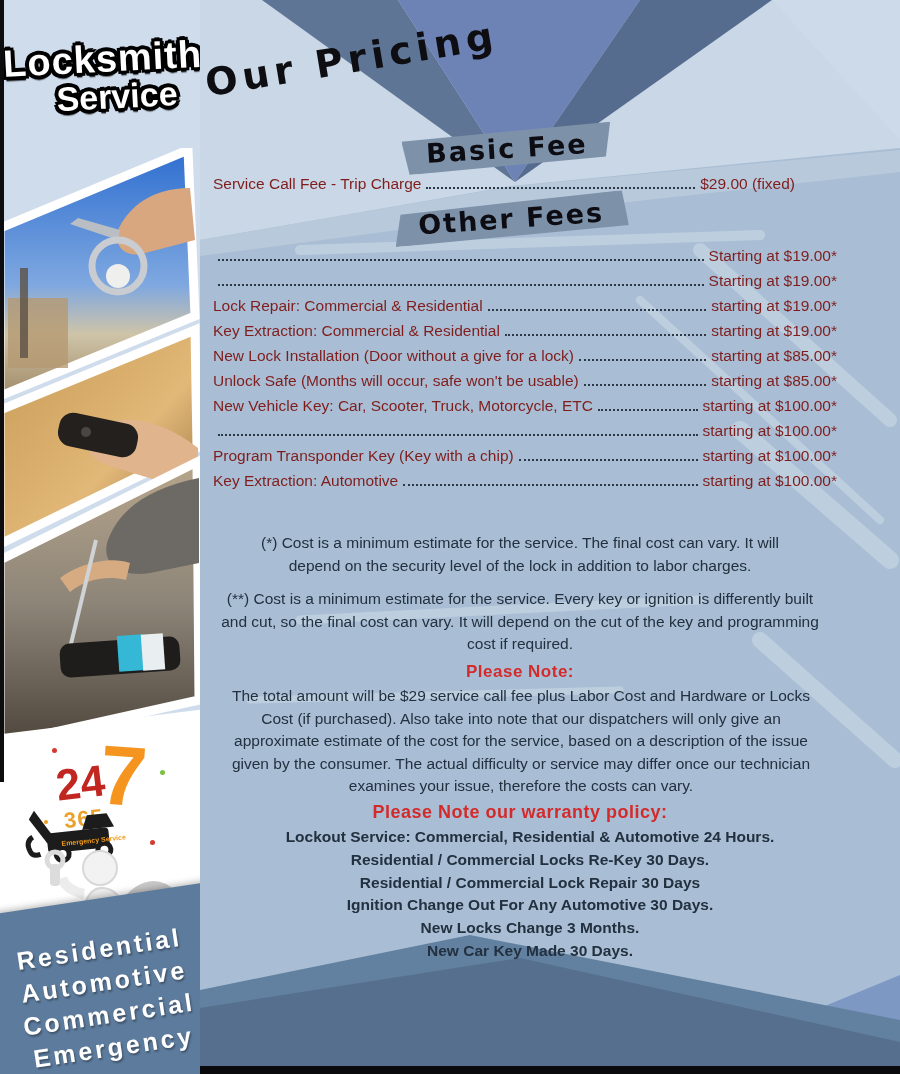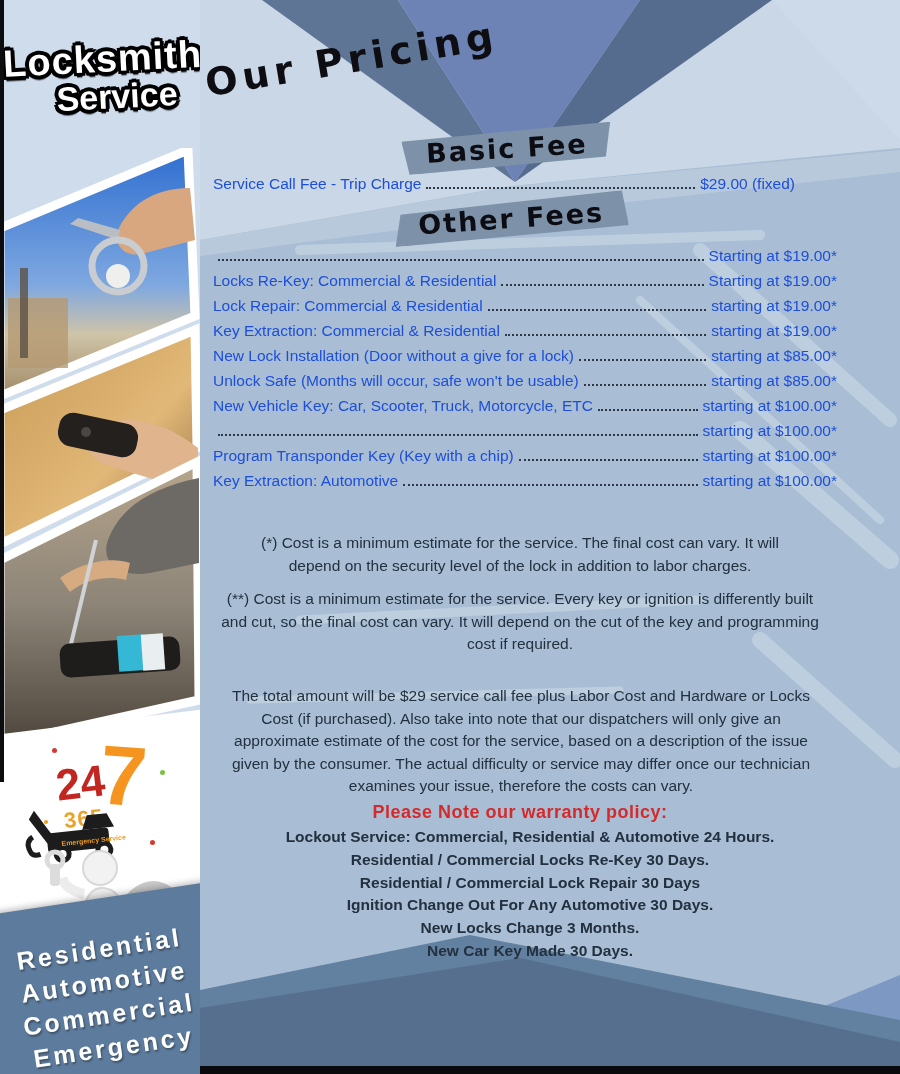--- a/index.html
+++ b/index.html
@@ -50,21 +50,21 @@
          font-size:38px;font-weight:bold;color:#0d0d12;letter-spacing:5px;z-index:3;
          font-family:"DejaVu Sans","Liberation Sans",sans-serif;}
   .section-flag{z-index:3;background:#7d92a8;color:#0c0c12;font-weight:bold;
                 font-size:27px;letter-spacing:2px;padding:5px 24px;
                 font-family:"DejaVu Sans","Liberation Sans",sans-serif;}
   #basic-flag{left:402px;top:128px;transform:rotate(-3.5deg);
               clip-path:polygon(0 18%,100% 0,97% 84%,3% 100%);}
   #other-flag{left:394px;top:198px;transform:rotate(-4deg);
               clip-path:polygon(3% 22%,98% 0,100% 86%,0 100%);}
 
-  .fee-row{display:flex;align-items:baseline;color:#1d4ed8;font-size:15.5px;}
+  .fee-row{display:flex;align-items:baseline;color:#7f1d1d;font-size:15.5px;}
   .fee-label{white-space:nowrap;}
   .leader{flex:1;border-bottom:2px dotted #2c3845;margin:0 5px 4px 5px;min-width:12px;}
   .fee-price{white-space:nowrap;}
   #basic-line{left:213px;top:175px;width:582px;z-index:3;}
   #fee-list{left:213px;top:247px;width:624px;z-index:3;}
   #fee-list .fee-row{height:25px;}
 
   .note{z-index:3;text-align:center;color:#22303f;font-size:15.5px;line-height:22.5px;}
   #note1{left:245px;top:532px;width:550px;}
   #note2{left:215px;top:588px;width:610px;}
@@ -218,21 +218,20 @@
   </div>
 
   <div class="abs section-flag" id="other-flag">Other Fees</div>
 
   <div class="abs" id="fee-list">
     <div class="fee-row">
         <span class="leader"></span>
         <span class="fee-price">Starting at $19.00*</span>
       </div>
     <div class="fee-row">
-        <span class="fee-label">Locks Re-Key: Commercial &amp; Residential</span>
         <span class="leader"></span>
         <span class="fee-price">Starting at $19.00*</span>
       </div>
     <div class="fee-row">
         <span class="fee-label">Lock Repair: Commercial &amp; Residential</span>
         <span class="leader"></span>
         <span class="fee-price">starting at $19.00*</span>
       </div>
     <div class="fee-row">
         <span class="fee-label">Key Extraction: Commercial &amp; Residential</span>
@@ -266,20 +265,21 @@
     <div class="fee-row">
         <span class="fee-label">Key Extraction: Automotive</span>
         <span class="leader"></span>
         <span class="fee-price">starting at $100.00*</span>
       </div>
   </div>
 
   <div class="abs note" id="note2">(**) Cost is a minimum estimate for the service. Every key or ignition is differently built and cut, so the final cost can vary. It will depend on the cut of the key and programming cost if required.</div>
   <div class="abs note" id="note1">(*) Cost is a minimum estimate for the service. The final cost can vary. It will depend on the security level of the lock in addition to labor charges.</div>
 
+  <div class="abs red-head" id="please-note-head">Please Note:</div>
   <div class="abs note" id="please-note-body">The total amount will be $29 service call fee plus Labor Cost and Hardware or Locks Cost (if purchased). Also take into note that our dispatchers will only give an approximate estimate of the cost for the service, based on a description of the issue given by the consumer. The actual difficulty or service may differ once our technician examines your issue, therefore the costs can vary.</div>
 
   <div class="abs red-head" id="warranty-head">Please Note our warranty policy:</div>
   <div class="abs" id="warranty-list">
     <div>Lockout Service: Commercial, Residential &amp; Automotive 24 Hours.</div>
     <div>Residential / Commercial Locks Re-Key 30 Days.</div>
     <div>Residential / Commercial Lock Repair 30 Days</div>
     <div>Ignition Change Out For Any Automotive 30 Days.</div>
     <div>New Locks Change 3 Months.</div>
     <div>New Car Key Made 30 Days.</div>

